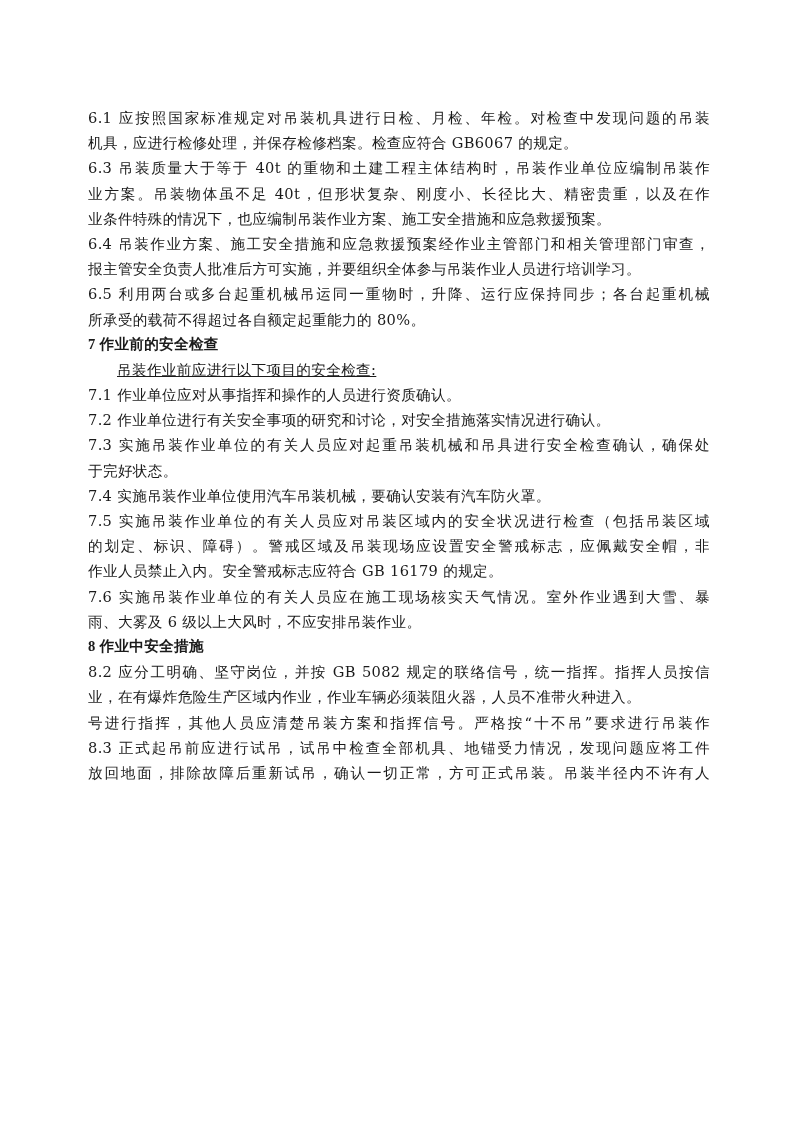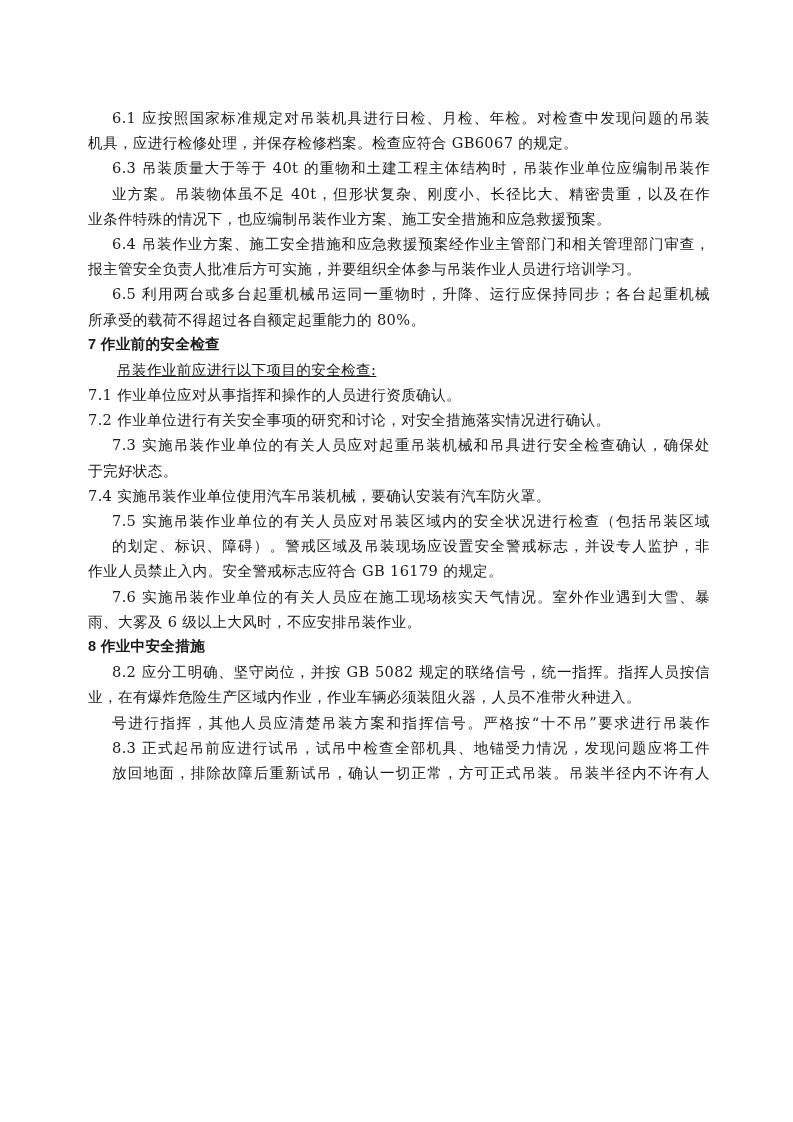--- a/index.html
+++ b/index.html
@@ -25,24 +25,23 @@
     height: 25.2px;
     line-height: 25.2px;
     font-size: 14.6px;
     white-space: nowrap;
     overflow: visible;
     letter-spacing: 0.35px;
   }
   .line.justify {
     text-align: justify;
     text-align-last: justify;
-    margin-left: 24px;
   }
   .heading {
-    font-family: Liberation Sans, sans-serif;
+    font-family: Liberation Serif, serif;
     font-weight: bold;
     font-size: 14.6px;
     height: 25.2px;
     line-height: 25.2px;
     white-space: nowrap;
     letter-spacing: 0.3px;
   }
   .indent {
     padding-left: 29px;
     text-decoration: underline;
@@ -91,21 +90,21 @@
     <div class="line justify">7.3 实施吊装作业单位的有关人员应对起重吊装机械和吊具进行安全检查确认，确保处</div>
     <div class="line">于完好状态。</div>
   </div>
 
   <div>
     <div class="line">7.4 实施吊装作业单位使用汽车吊装机械，要确认安装有汽车防火罩。</div>
   </div>
 
   <div>
     <div class="line justify">7.5 实施吊装作业单位的有关人员应对吊装区域内的安全状况进行检查（包括吊装区域</div>
-    <div class="line justify">的划定、标识、障碍）。警戒区域及吊装现场应设置安全警戒标志，并设专人监护，非</div>
+    <div class="line justify">的划定、标识、障碍）。警戒区域及吊装现场应设置安全警戒标志，应佩戴安全帽，非</div>
     <div class="line">作业人员禁止入内。安全警戒标志应符合 GB 16179 的规定。</div>
   </div>
 
   <div>
     <div class="line justify">7.6 实施吊装作业单位的有关人员应在施工现场核实天气情况。室外作业遇到大雪、暴</div>
     <div class="line">雨、大雾及 6 级以上大风时，不应安排吊装作业。</div>
   </div>
 
   <div class="heading">8 作业中安全措施</div>
 

